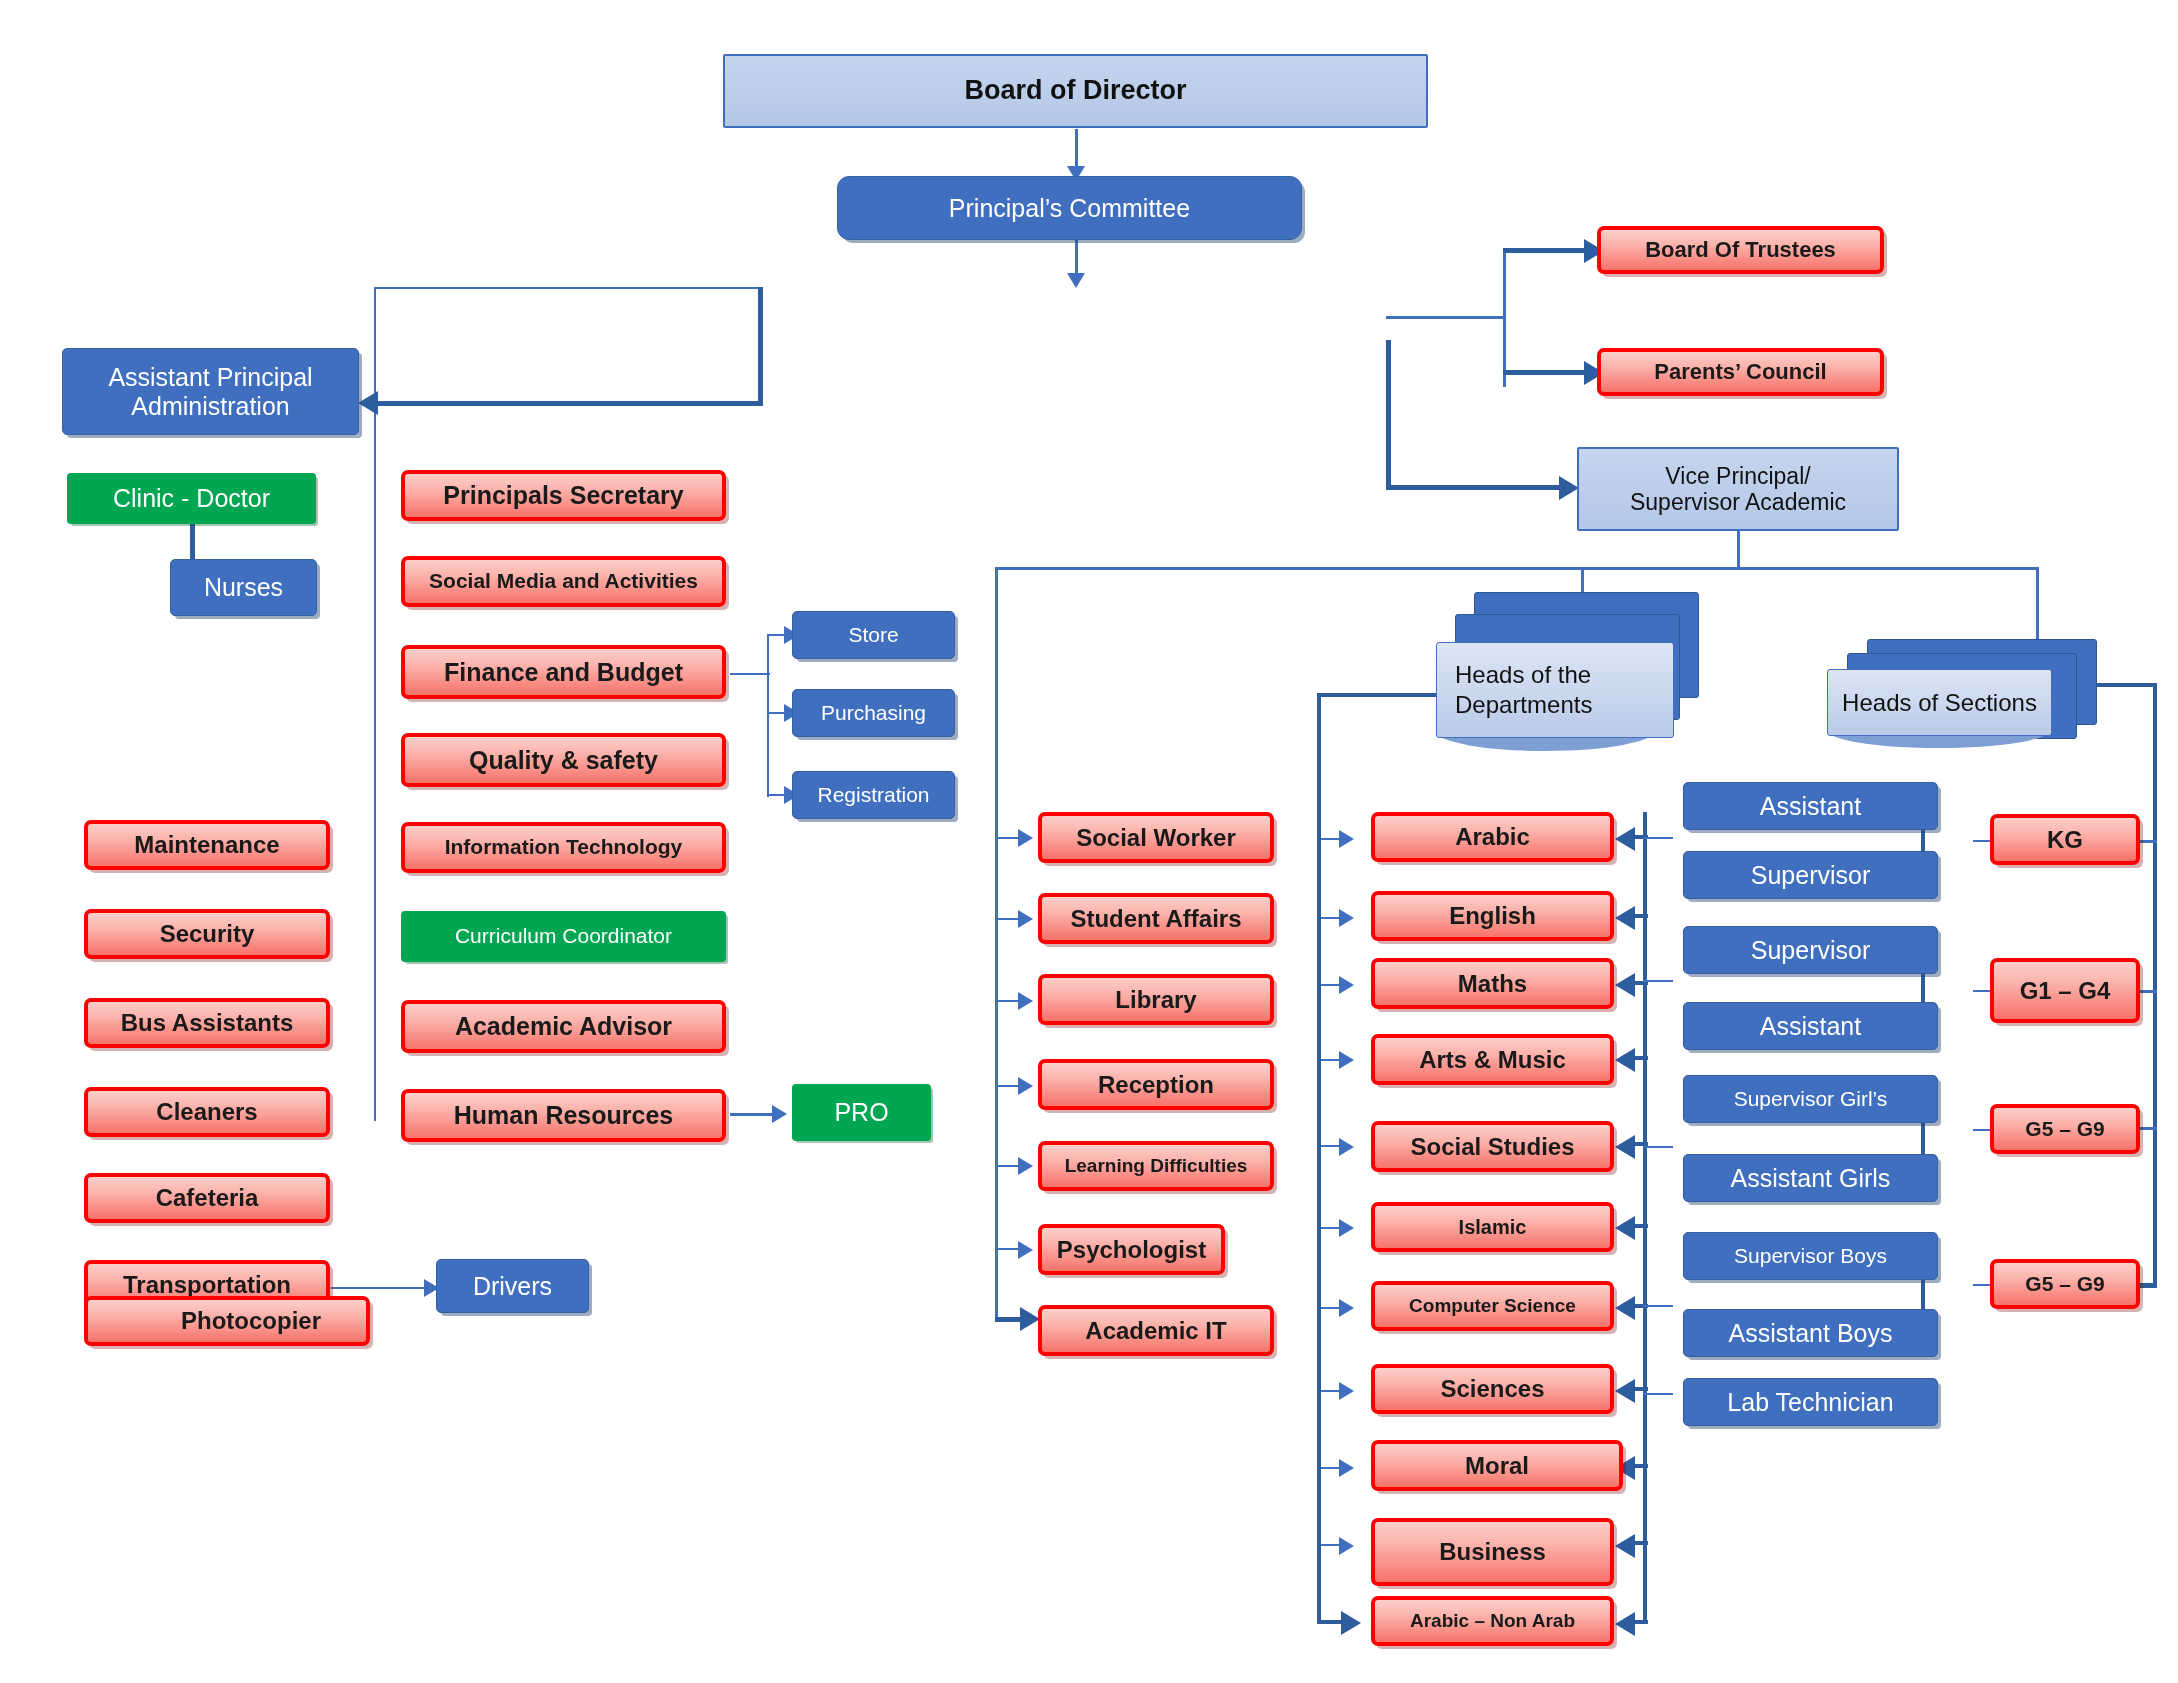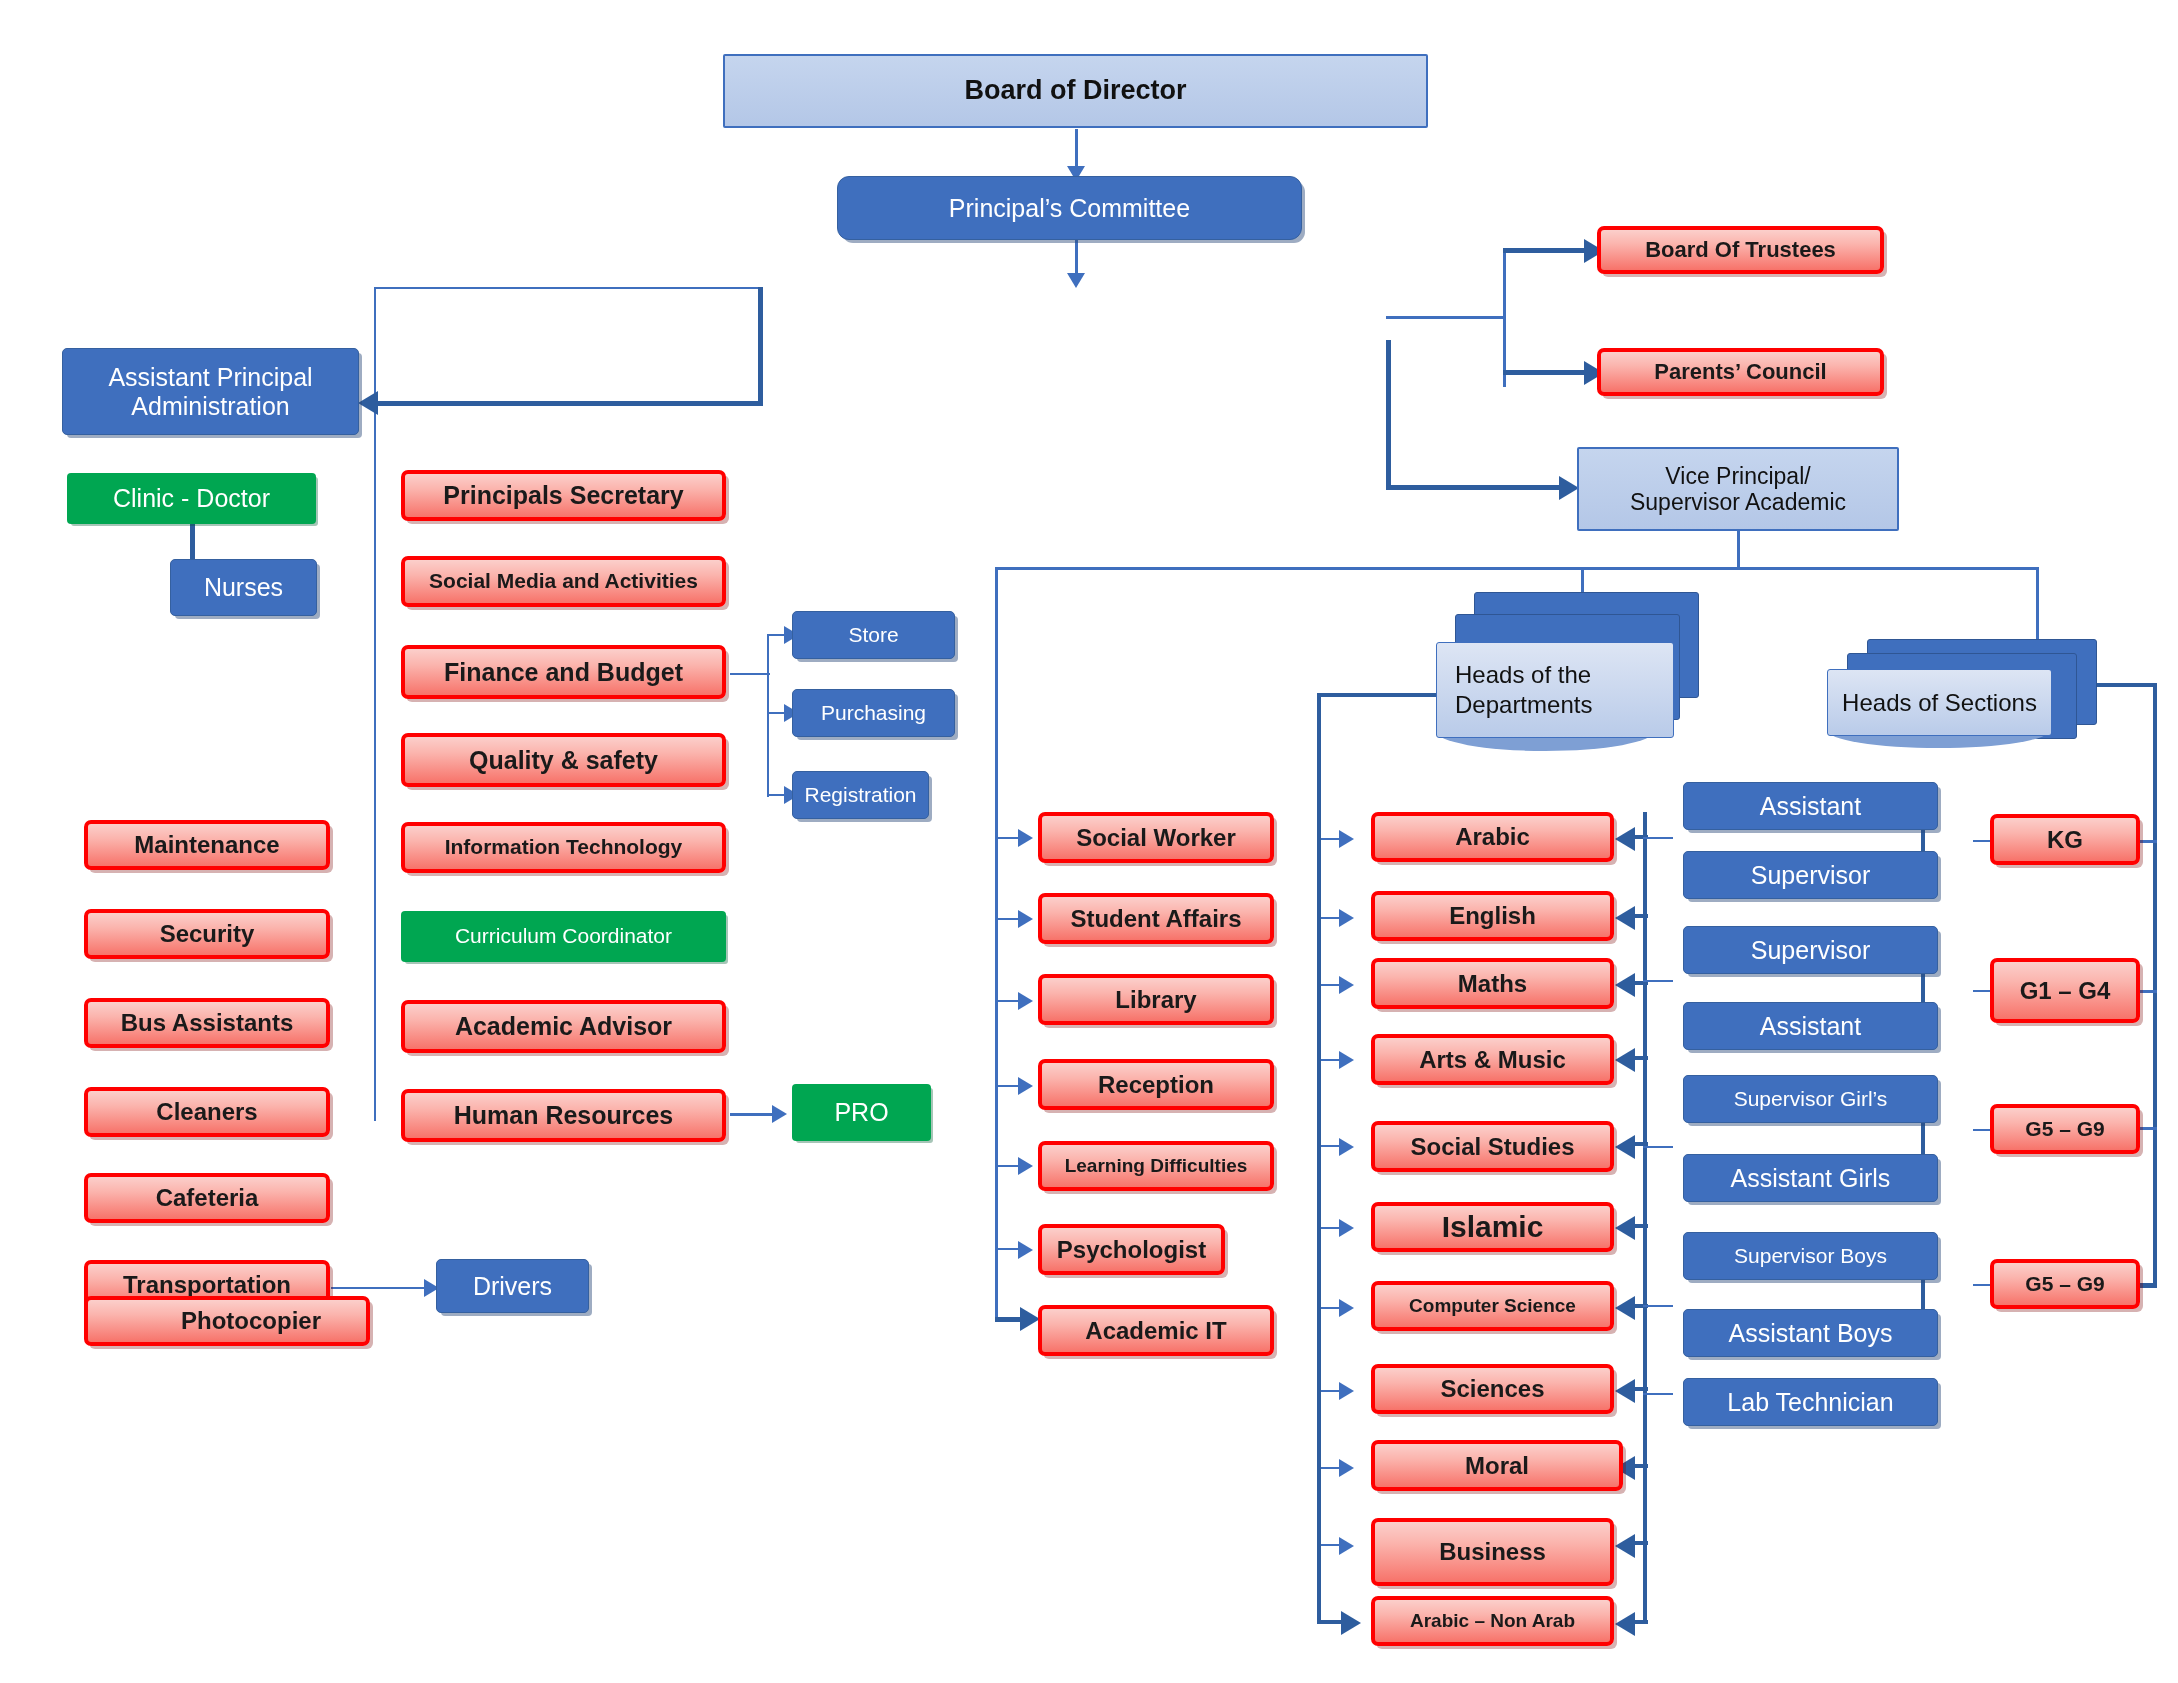--- a/index.html
+++ b/index.html
@@ -284,21 +284,21 @@
   <div class="node red" style="left:401px;top:1089px;width:325px;height:53px;font-size:25px;">
     <span>Human Resources</span>
   </div>
 
   <div class="node blue" style="left:792px;top:611px;width:163px;height:48px;font-size:21px;">
     <span>Store</span>
   </div>
   <div class="node blue" style="left:792px;top:689px;width:163px;height:48px;font-size:21px;">
     <span>Purchasing</span>
   </div>
-  <div class="node blue" style="left:792px;top:771px;width:137px;height:48px;font-size:21px;">
+  <div class="node blue" style="left:792px;top:771px;width:163px;height:48px;font-size:21px;">
     <span>Registration</span>
   </div>
 
   <div class="node green" style="left:792px;top:1084px;width:139px;height:57px;font-size:25px;">
     <span>PRO</span>
   </div>
 
   <div class="node red" style="left:84px;top:820px;width:246px;height:50px;font-size:24px;">
     <span>Maintenance</span>
   </div>
@@ -374,21 +374,21 @@
   </div>
   <div class="node red" style="left:1371px;top:958px;width:243px;height:51px;font-size:24px;">
     <span>Maths</span>
   </div>
   <div class="node red" style="left:1371px;top:1034px;width:243px;height:51px;font-size:24px;">
     <span>Arts &amp; Music</span>
   </div>
   <div class="node red" style="left:1371px;top:1121px;width:243px;height:51px;font-size:24px;">
     <span>Social Studies</span>
   </div>
-  <div class="node red" style="left:1371px;top:1202px;width:243px;height:50px;font-size:30px;">
+  <div class="node red" style="left:1371px;top:1202px;width:243px;height:50px;font-size:20px;">
     <span>Islamic</span>
   </div>
   <div class="node red" style="left:1371px;top:1281px;width:243px;height:50px;font-size:19px;">
     <span>Computer Science</span>
   </div>
   <div class="node red" style="left:1371px;top:1364px;width:243px;height:50px;font-size:24px;">
     <span>Sciences</span>
   </div>
   <div class="node red" style="left:1371px;top:1440px;width:252px;height:51px;font-size:24px;">
     <span>Moral</span>

